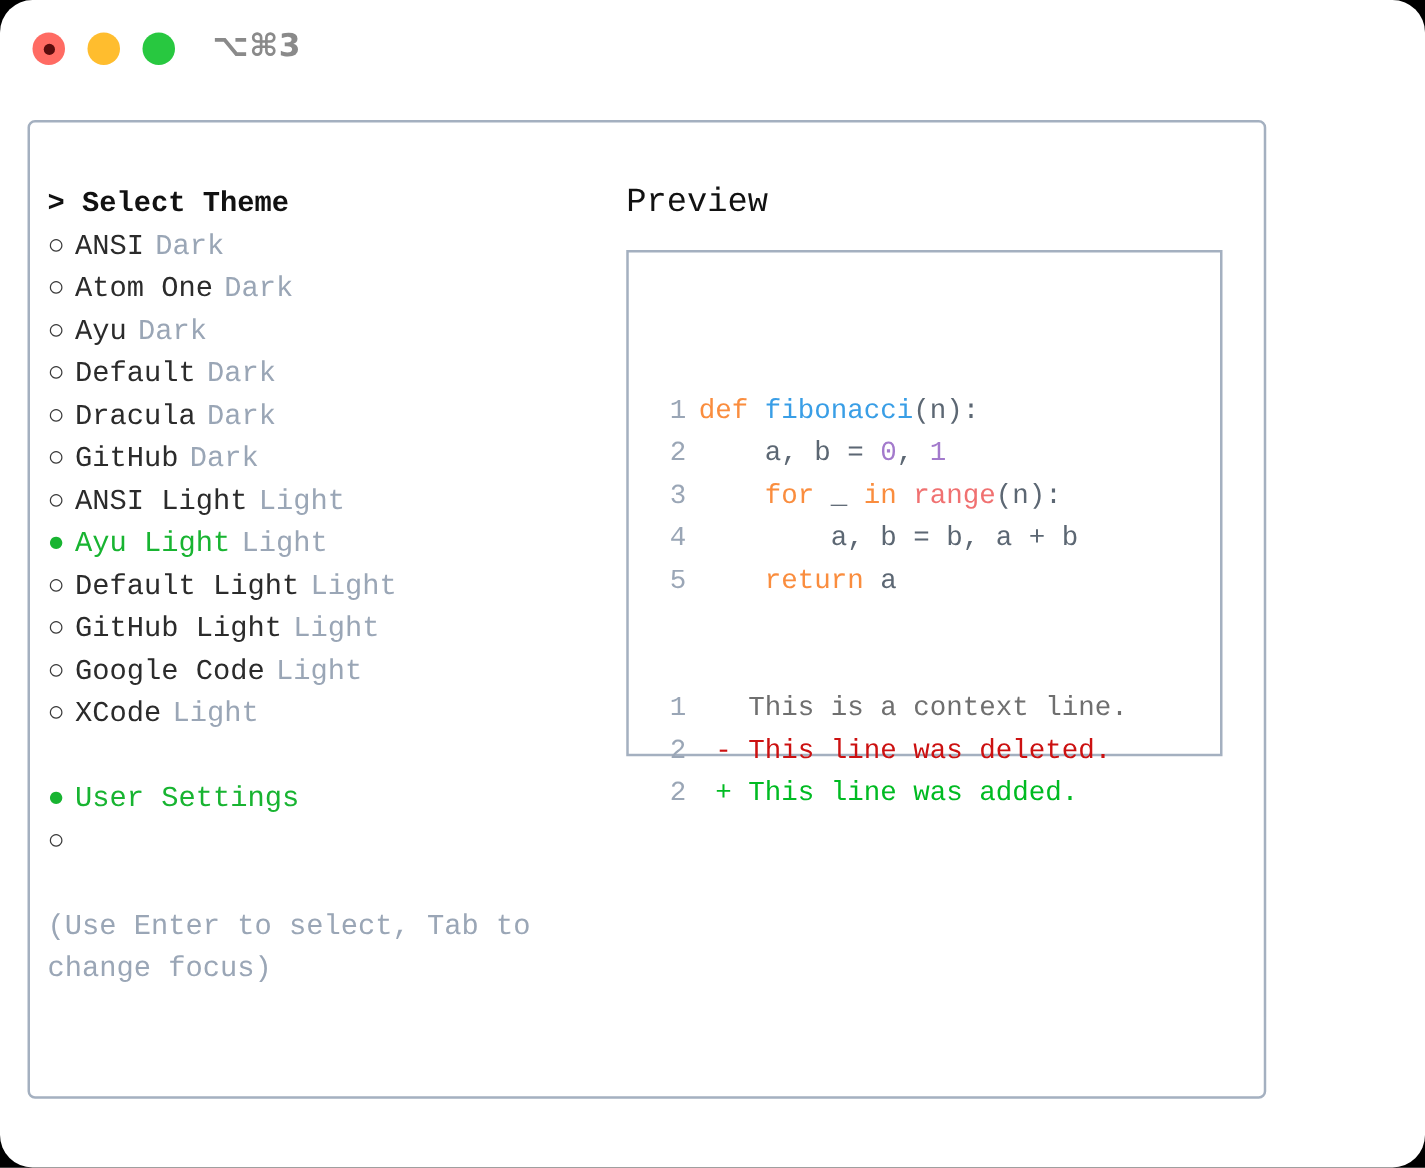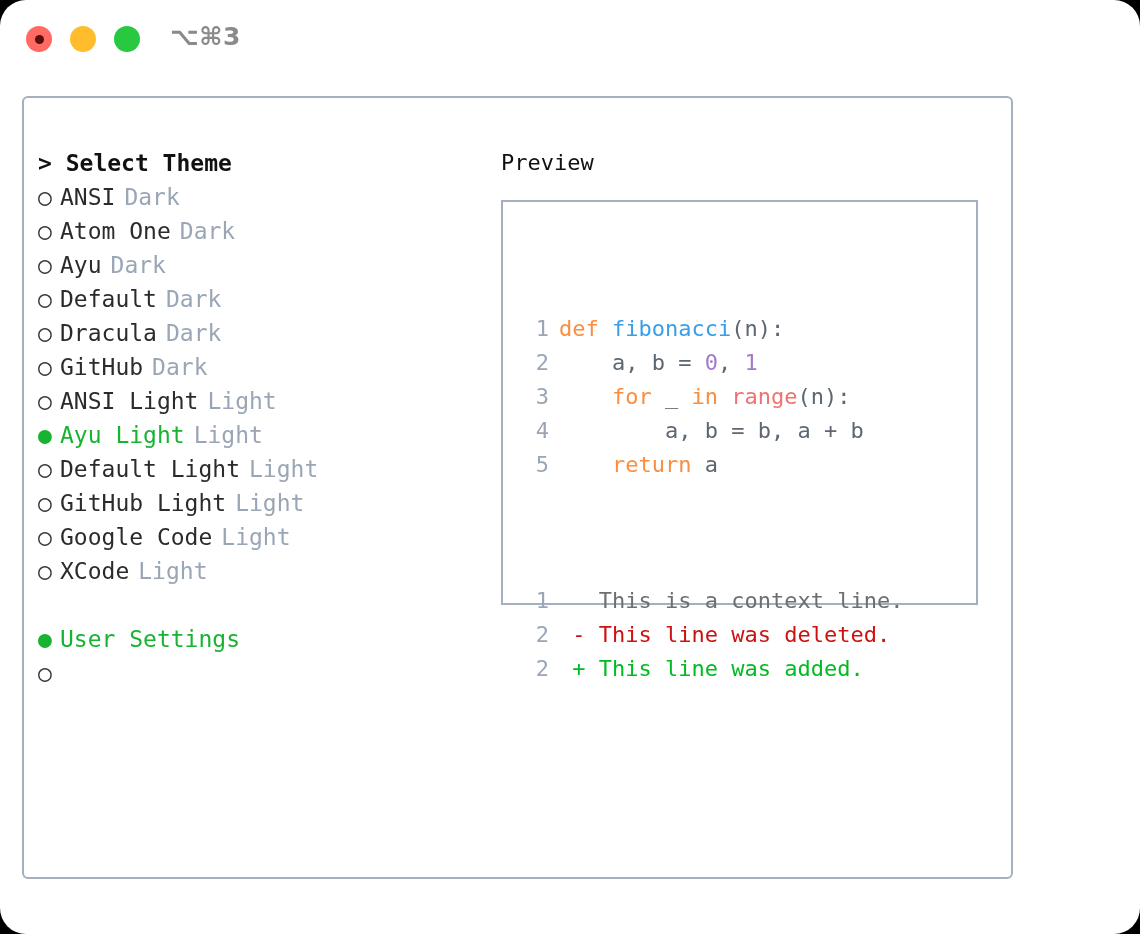--- a/index.html
+++ b/index.html
@@ -76,20 +76,21 @@
   .content-panel {
     position: absolute;
     left: 22px;
     top: 96px;
     width: 991px;
     height: 783px;
     border: 2px solid #a4b0c0;
     border-radius: 6px;
     box-sizing: border-box;
     background: #ffffff;
+    font-family: Liberation Mono, monospace;
   }
 
   .columns {
     position: absolute;
     left: 0; top: 0;
     width: 100%;
     height: 100%;
   }
 
   
@@ -153,21 +154,21 @@
 
   
   .right-col {
     position: absolute;
     left: 477px;
     top: 48px;
     width: 500px;
   }
 
   .preview-head {
-    font-size: 22px;
+    font-size: 27px;
     line-height: 34px;
     color: #111111;
     white-space: pre;
   }
 
   .preview-box {
     margin-top: 20px;
     width: 477px;
     height: 405px;
     border: 2px solid #a4b0c0;
@@ -192,21 +193,21 @@
     color: #9aa6b6;
     margin-right: 10px;
   }
   .kw   { color: #fa8d3e; }
   .fn   { color: #399ee6; }
   .num  { color: #a37acc; }
   .bif  { color: #f07171; }
   .pln  { color: #5c6773; }
   .punc { color: #5c6773; }
 
-  .diff { margin-top: 34px; }
+  .diff { }
   .d-ctx { color: #6f6f6f; }
   .d-del { color: #cc1111; }
   .d-add { color: #00bb22; }
 </style>
 </head>
 <body>
 
 <div class="window">
 
   <div class="titlebar">
@@ -238,20 +239,21 @@
             <div class="opt"><span class="bullet">○</span><span class="opt-label">XCode</span><span class="opt-badge">Light</span></div>
           </div>
 
         <div class="spacer"></div>
 
         <div class="opt-list">
             <div class="opt selected"><span class="bullet">●</span><span class="opt-label">User Settings</span></div>
             <div class="opt"><span class="bullet">○</span></div>
           </div>
 
+        <div class="hint">(Use Enter to select, Tab to change focus)</div>
       </div>
 
       <div class="right-col">
         <div class="preview-head">Preview</div>
         <div class="preview-box">
           <div class="code">
             <div id="code-block"><div class="code-row"><span class="ln">1</span><span class="kw">def </span><span class="fn">fibonacci</span><span class="punc">(n):</span></div><div class="code-row"><span class="ln">2</span><span class="pln">    a, b = </span><span class="num">0</span><span class="punc">, </span><span class="num">1</span></div><div class="code-row"><span class="ln">3</span><span class="pln">    </span><span class="kw">for</span><span class="pln"> _ </span><span class="kw">in</span><span class="pln"> </span><span class="bif">range</span><span class="punc">(n):</span></div><div class="code-row"><span class="ln">4</span><span class="pln">        a, b = b, a + b</span></div><div class="code-row"><span class="ln">5</span><span class="pln">    </span><span class="kw">return</span><span class="pln"> a</span></div></div>
             <div class="diff" id="diff-block"><div class="code-row"><span class="ln">1</span><span class="d-ctx">  </span><span class="d-ctx"> This is a context line.</span></div><div class="code-row"><span class="ln">2</span><span class="d-del"> -</span><span class="d-del"> This line was deleted.</span></div><div class="code-row"><span class="ln">2</span><span class="d-add"> +</span><span class="d-add"> This line was added.</span></div></div>
           </div>
         </div>

